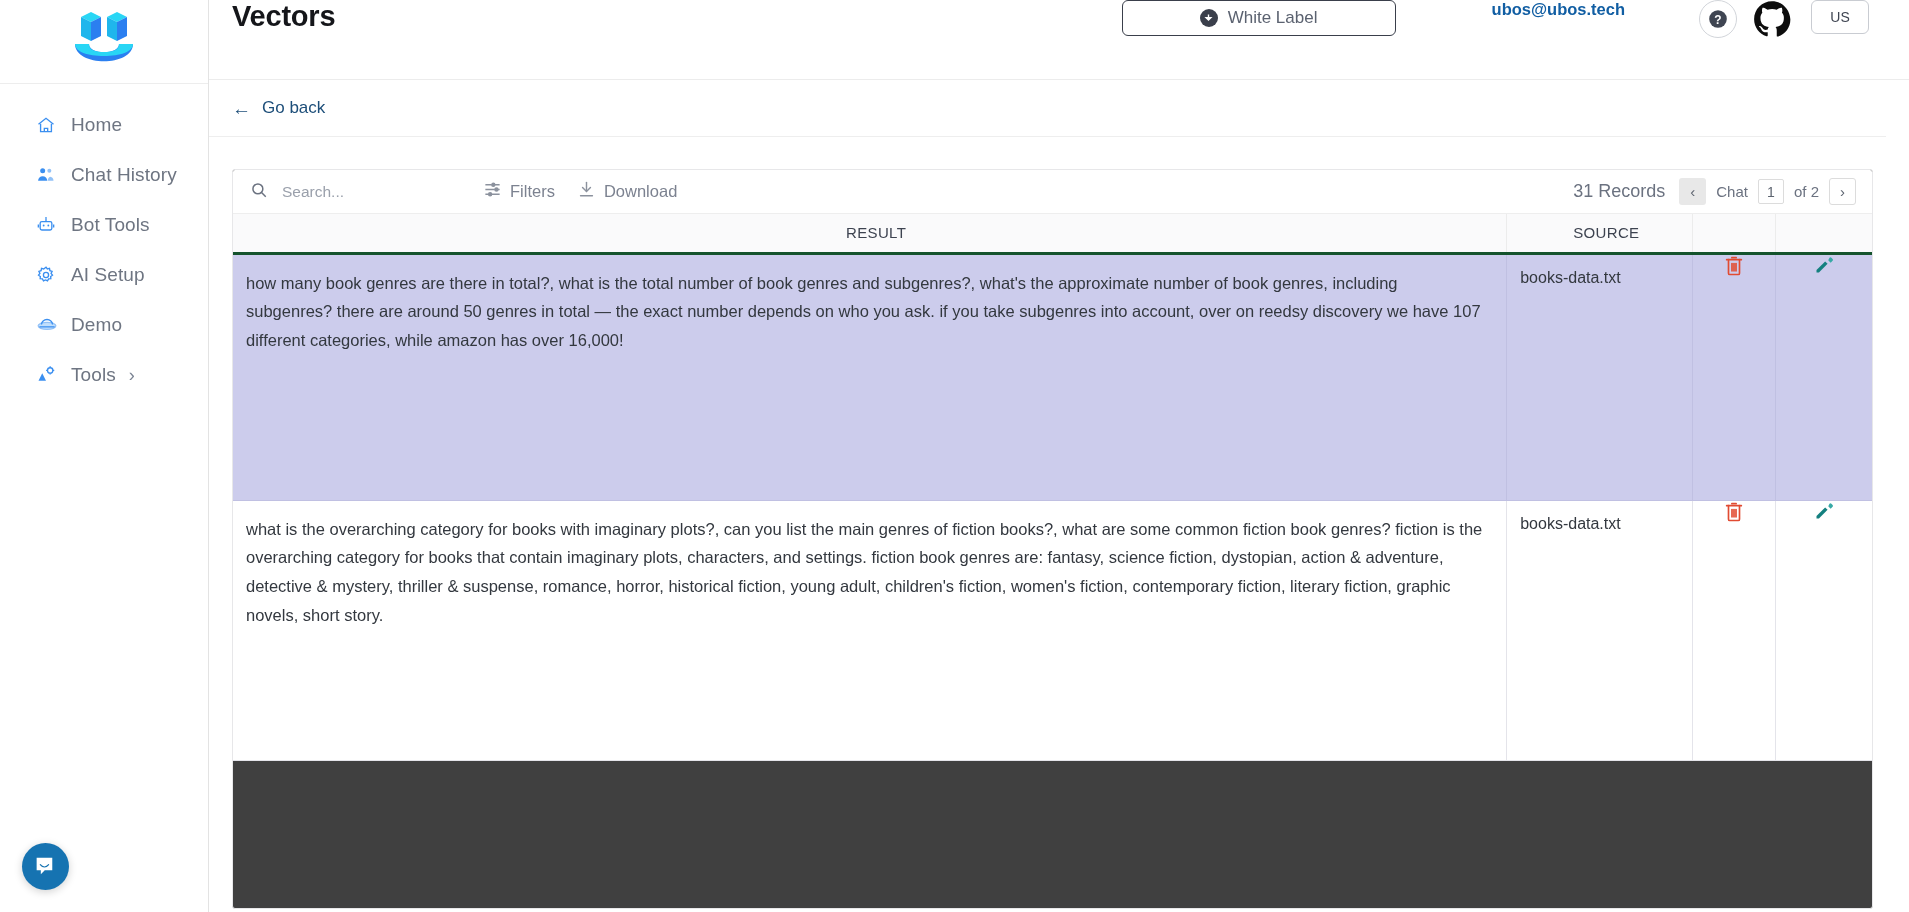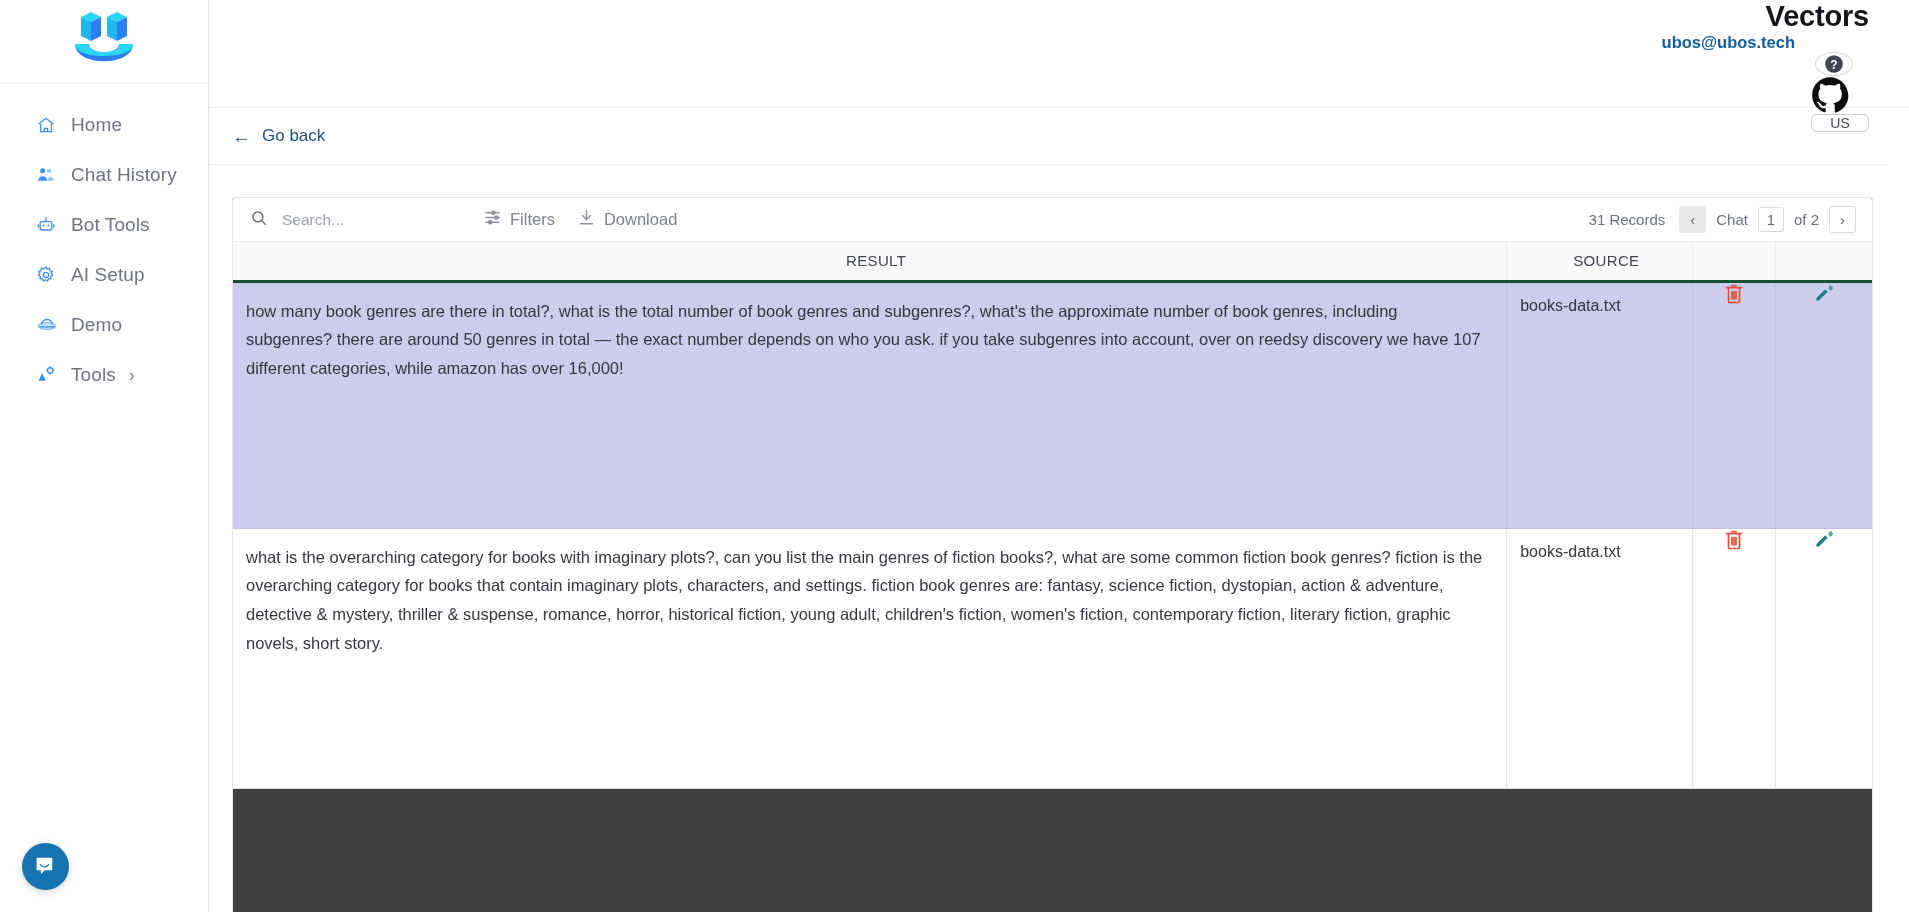--- a/index.html
+++ b/index.html
@@ -74,27 +74,26 @@
 
   
   .main {
     flex: 1;
     height: 912px;
     position: relative;
     background: #fff;
     overflow: hidden;
   }
   .topbar {
-    height: 108px;
-    display: flex;
-    align-items: flex-end;
+    height: 80px;
+    display: flex;
+    align-items: flex-start;
     padding: 0 40px 0 23px;
     border-bottom: 1px solid #ececec;
     background: #fff;
-    flex-direction: column;
   }
   .page-title {
     font-size: 29px;
     font-weight: bold;
     color: #15161a;
     letter-spacing: -0.2px;
   }
   .topbar-spacer { flex: 1; }
   .wl-btn {
     width: 274px;
@@ -113,21 +112,21 @@
   .wl-dl {
     width: 18px; height: 18px; border-radius: 50%;
     background: #3a3f4b;
     display: inline-flex; align-items: center; justify-content: center;
     flex: 0 0 auto;
   }
   .user-email {
     color: #115ea3;
     font-size: 16.5px;
     font-weight: bold;
-    margin-left: 40px;
+    margin-left: 96px;
     margin-right: 74px;
     cursor: pointer;
     white-space: nowrap;
   }
   .help-btn {
     width: 38px; height: 38px;
     border-radius: 50%;
     border: 1px solid #d2d5da;
     display: flex; align-items: center; justify-content: center;
     cursor: pointer;
@@ -192,21 +191,21 @@
   }
   .search-input::placeholder { color: #9aa0ab; }
   .tool-btn {
     display:flex; align-items:center; gap: 8px;
     color: #7c8290; font-size: 16.5px;
     cursor: pointer;
     margin-right: 22px;
   }
   .toolbar-spacer { flex: 1; }
   .pager { display:flex; align-items:center; gap: 0; padding-right: 8px; }
-  .records { color:#6b7280; font-size: 15px; margin-right: 14px; }
+  .records { color:#6b7280; font-size: 18px; margin-right: 14px; }
   .pg-arrow {
     width: 27px; height: 27px;
     display:flex; align-items:center; justify-content:center;
     border-radius: 3px;
     cursor: pointer;
     color: #5d6470;
     font-size: 15px;
   }
   .pg-arrow.disabled { background:#e8e8e8; color:#606671; }
   .pg-arrow.enabled { border:1px solid #dcdcdc; background:#fff; }
@@ -385,20 +384,28 @@
       </svg>
     </div>
   </div>
 
   <div class="main">
 
     <div class="topbar">
       <div class="page-title">Vectors</div>
       <div class="topbar-spacer"></div>
 
+      <div class="wl-btn">
+        <span class="wl-dl">
+          <svg width="11" height="11" viewBox="0 0 12 12" fill="#ffffff">
+            <path d="M6 1.6 v5.2 M3.4 5.1 L6 7.7 L8.6 5.1z" stroke="#fff" stroke-width="1.5" fill="#fff"></path>
+          </svg>
+        </span>
+        <span>White Label</span>
+      </div>
 
       <div class="user-email">ubos@ubos.tech</div>
 
       <div class="help-btn">
         <svg width="22" height="22" viewBox="0 0 24 24">
           <circle cx="12" cy="12" r="9.6" fill="#3f4552"></circle>
           <text x="12" y="17" font-size="13" font-weight="bold" fill="#ffffff" text-anchor="middle" font-family="Liberation Sans, sans-serif">?</text>
         </svg>
       </div>
 

